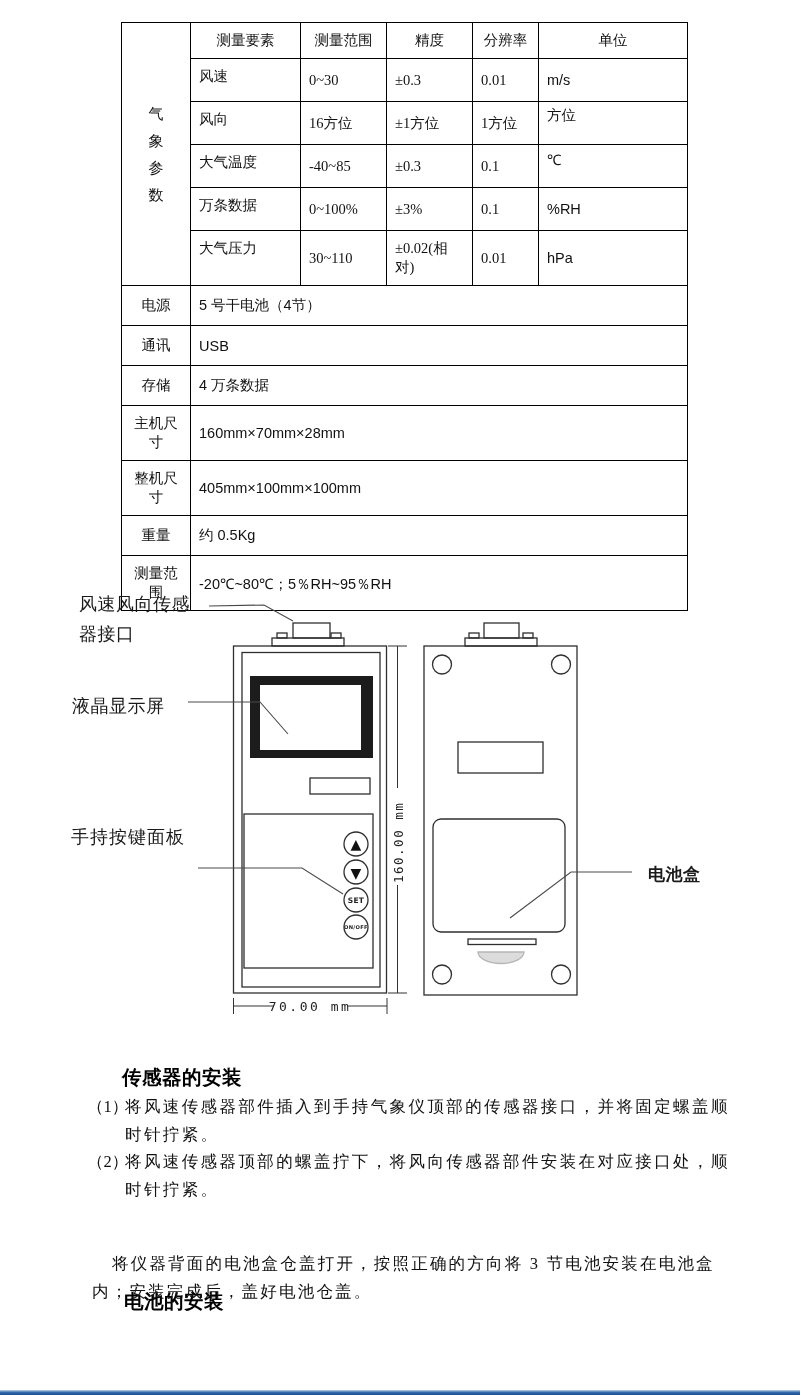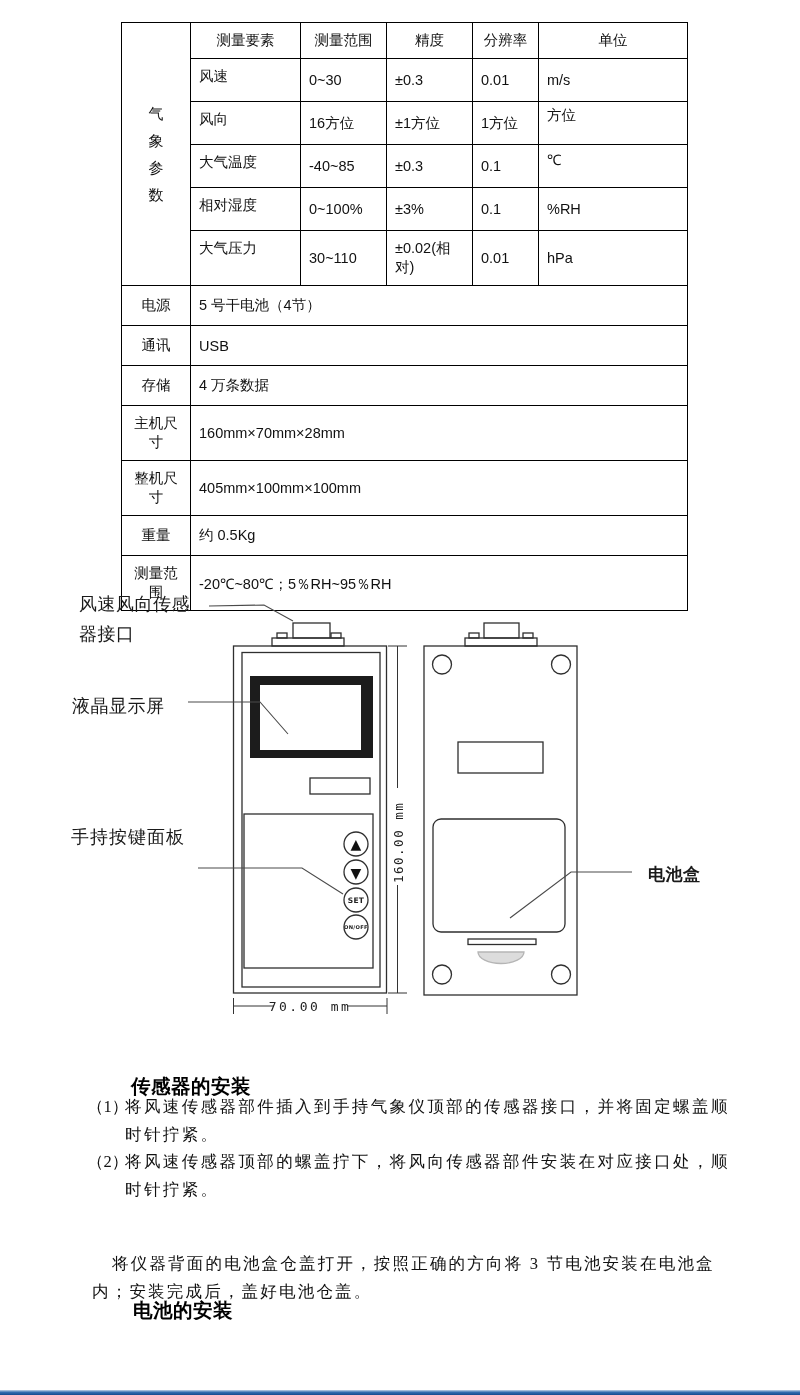--- a/index.html
+++ b/index.html
@@ -9,21 +9,21 @@
   
   table.spec{position:absolute;left:121px;top:22px;width:566px;border-collapse:collapse;
              table-layout:fixed;font-family:"Liberation Sans",sans-serif;color:#111;}
   table.spec td{border:1.5px solid #000;padding:8px;font-size:14.5px;overflow:hidden;}
   tr.hrow{height:22px;}
   td.hcell{text-align:center;vertical-align:middle;padding:1px 0;}
   tr.prow{height:43px;}
   td.group{vertical-align:middle;}
   .vtext{width:17px;margin:0 auto;line-height:27px;font-size:15px;word-break:break-all;text-align:center;}
   td.ele{vertical-align:top;padding:4px 0 0 7px;}
-  td.val{vertical-align:middle;padding-left:16px;}
+  td.val{vertical-align:middle;padding-left:16px;font-family:Liberation Serif, serif;}
   td.unit{vertical-align:middle;padding-left:21px;}
   td.unit.vtop{vertical-align:top;padding-top:4px;}
   tr.irow{height:40px;}
   td.ilabel{text-align:center;vertical-align:middle;}
   td.ivalue{vertical-align:middle;padding-left:7px;font-size:15px;}
 
   
   .diagram-svg{position:absolute;left:0;top:580px;}
   .dlabel{position:absolute;color:#1a1a1a;font-family:"Liberation Sans",sans-serif;
           font-size:18px;line-height:30px;letter-spacing:0.5px;white-space:nowrap;}
@@ -31,21 +31,21 @@
   #lbl-lcd{left:72px;top:691px;font-family:Liberation Serif, serif;}
   #lbl-keypad{left:71px;top:822px;letter-spacing:1px;}
   #lbl-battery{left:648px;top:860px;font-size:17px;font-weight:bold;}
   .tri-t{font:14px "DejaVu Sans",sans-serif;text-anchor:middle;fill:#111;stroke:none;}
   .btn-t{font:600 7.5px "DejaVu Sans",sans-serif;text-anchor:middle;fill:#222;stroke:none;letter-spacing:0.3px;}
   .btn-t.small{font-size:5.2px;font-weight:700;}
   .dim-t{font:12.5px "DejaVu Sans Mono",monospace;fill:#222;stroke:none;letter-spacing:1.5px;}
   .dim-t.mid{text-anchor:middle;font-size:13px;letter-spacing:2.5px;}
 
   
-  .sec-title{position:absolute;margin:13px;font-family:"Liberation Serif",serif;font-weight:700;
+  .sec-title{position:absolute;margin:4px;font-family:"Liberation Serif",serif;font-weight:700;
              font-size:19.5px;color:#000;letter-spacing:0.5px;white-space:nowrap;}
   #sec1-title{left:118px;top:1060px;}
   #sec2-title{left:120px;top:1284px;}
   #steps{position:absolute;left:89px;top:1093px;width:648px;font-family:"Liberation Serif",serif;
          font-size:16.5px;line-height:27.5px;letter-spacing:2.4px;color:#111;}
   .step{position:relative;padding-left:36px;}
   .step .num{position:absolute;left:-2px;top:0;letter-spacing:0;}
   #battery-para{position:absolute;left:92px;top:1250px;width:656px;margin:0;
                 font-family:"Liberation Serif",serif;font-size:16.5px;line-height:28px;
                 letter-spacing:2.2px;text-indent:20px;color:#111;}
@@ -93,21 +93,21 @@
           <td class="unit vtop">方位</td>
         </tr>
         <tr class="prow">
           <td class="ele">大气温度</td>
           <td class="val">-40~85</td>
           <td class="val">±0.3</td>
           <td class="val">0.1</td>
           <td class="unit vtop">℃</td>
         </tr>
         <tr class="prow">
-          <td class="ele">相对湿度</td>
+          <td class="ele">万条数据</td>
           <td class="val">0~100%</td>
           <td class="val">±3%</td>
           <td class="val">0.1</td>
           <td class="unit">%RH</td>
         </tr>
         <tr class="prow">
           <td class="ele">大气压力</td>
           <td class="val">30~110</td>
           <td class="val">±0.02(相对)</td>
           <td class="val">0.01</td>

